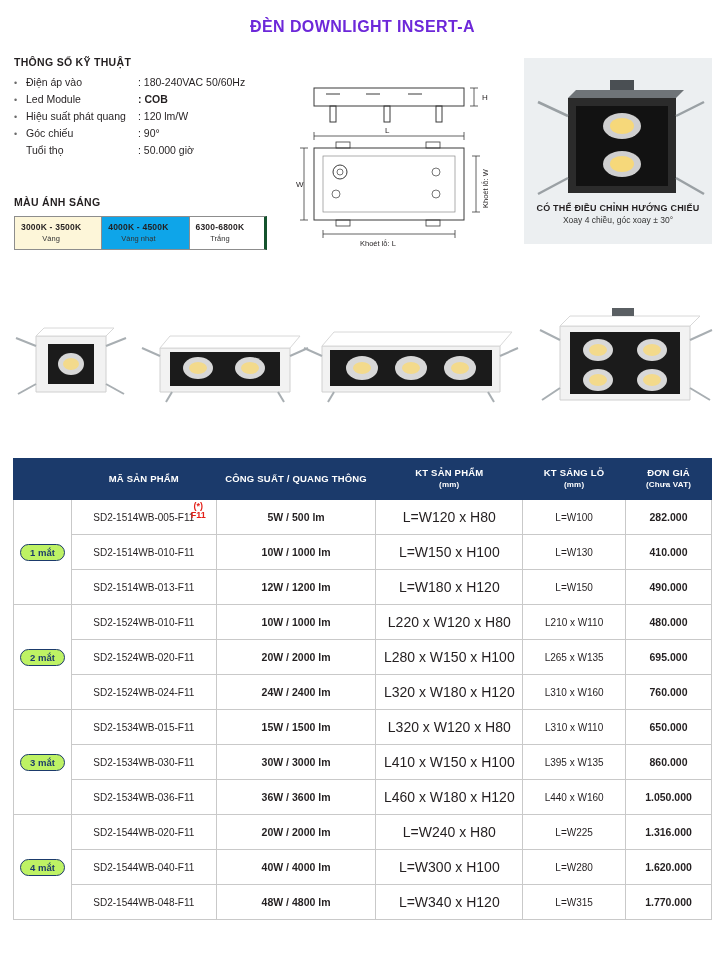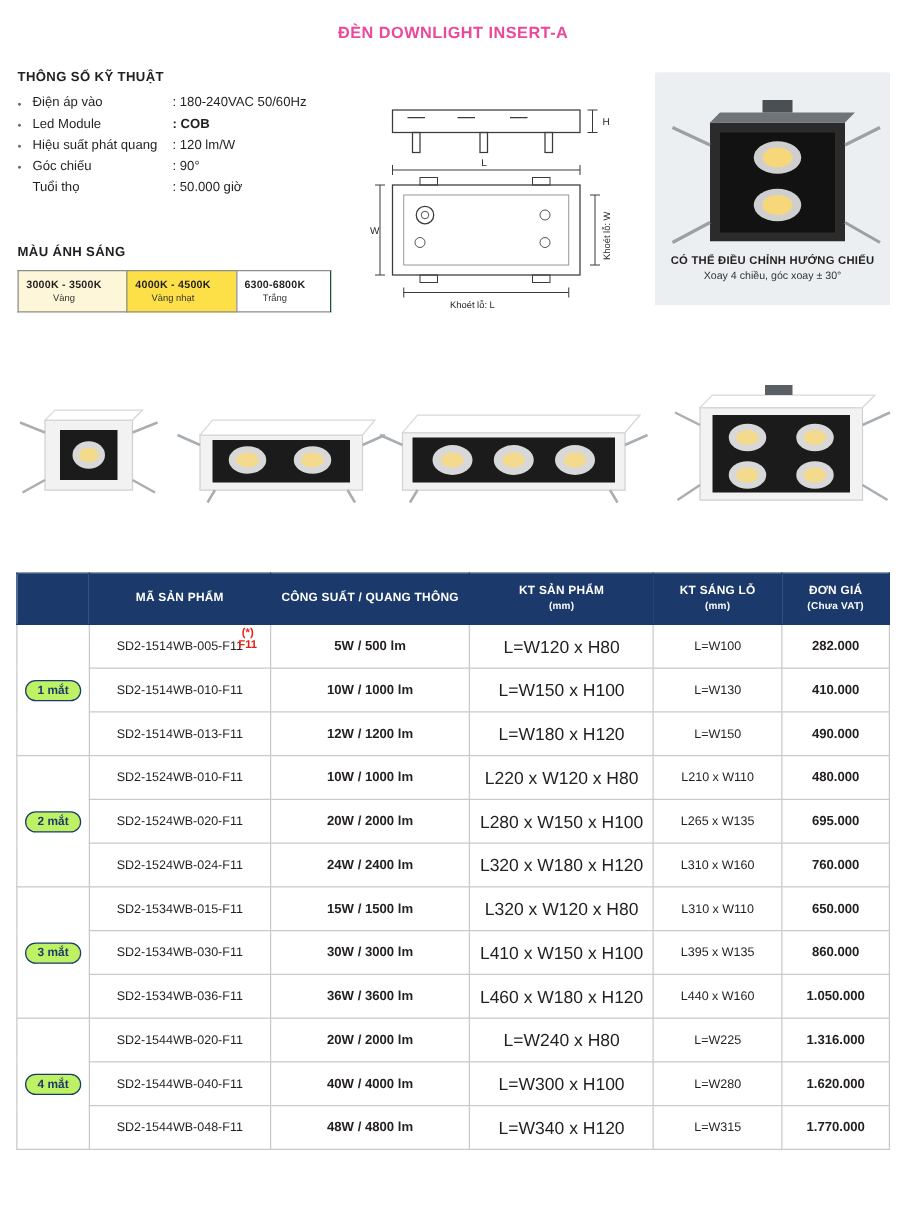--- a/index.html
+++ b/index.html
@@ -10,24 +10,24 @@
     font-family: "Liberation Sans", sans-serif;
     color: #231f20;
     position: relative;
     overflow: hidden;
   }
   .page { position: relative; width: 725px; height: 977px; }
 
   
   .title {
     text-align: center;
-    font-size: 13px;
+    font-size: 16px;
     font-weight: bold;
     letter-spacing: .4px;
-    color: #ec4899;
+    color: #6d28d9;
     padding-top: 18px;
   }
 
   
   .specs { position: absolute; left: 14px; top: 56px; width: 270px; }
   .spec-head {
     font-size: 10.5px; font-weight: bold; letter-spacing: .3px;
     margin-bottom: 6px;
   }
   .spec-row { display: flex; font-size: 10.5px; line-height: 16px; }
@@ -41,25 +41,25 @@
     font-size: 10.5px; font-weight: bold; letter-spacing: .3px;
   }
   .color-bar { position: absolute; left: 14px; top: 216px; display: flex; }
   .cbox {
     border: 1px solid #8d8d8d;
     border-right: none;
     padding: 5px 20px 6px 6px;
     text-align: center;
     min-width: 72px;
   }
-  .cbox:last-child { border-right: 1px solid #14532d; }
+  .cbox:last-child { border-right: 3px solid #14532d; }
   .cbox .k { font-size: 8.5px; font-weight: bold; letter-spacing: .2px; }
   .cbox .n { font-size: 7.5px; color: #333; margin-top: 2px; }
   .c1 { background: #fdf6d9; }
-  .c2 { background: #fde047; }
+  .c2 { background: #0ea5e9; }
   .c3 { background: #ffffff; }
 
   
   .drawing { position: absolute; left: 296px; top: 62px; width: 220px; height: 190px; }
 
   
   .photo-panel {
     position: absolute; left: 524px; top: 58px; width: 188px; height: 186px;
     background: #eceff1; border-radius: 2px;
   }

